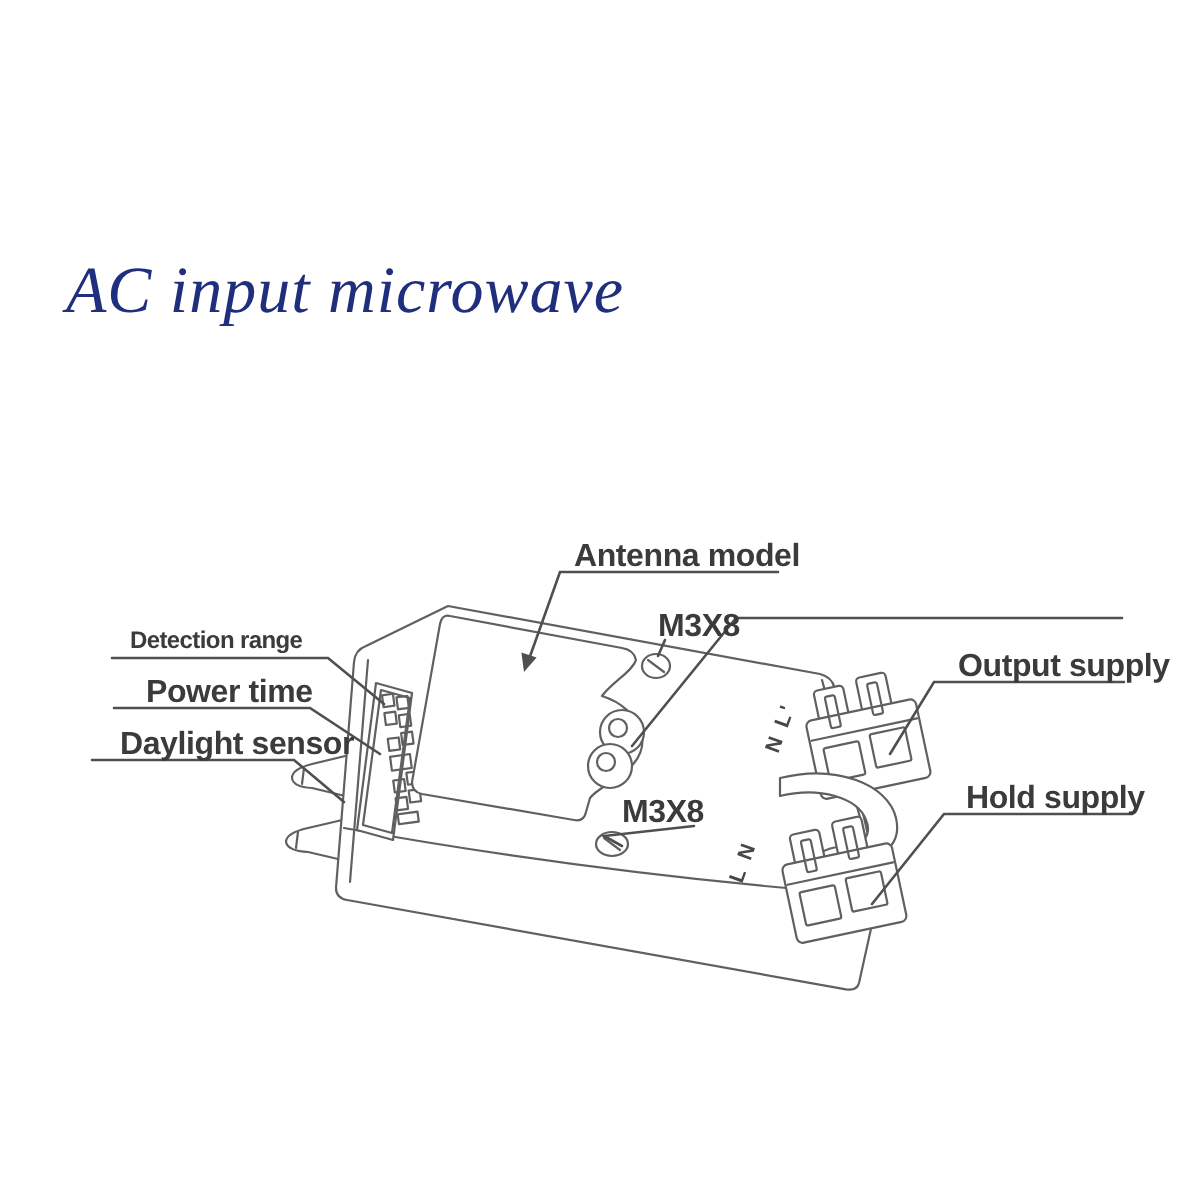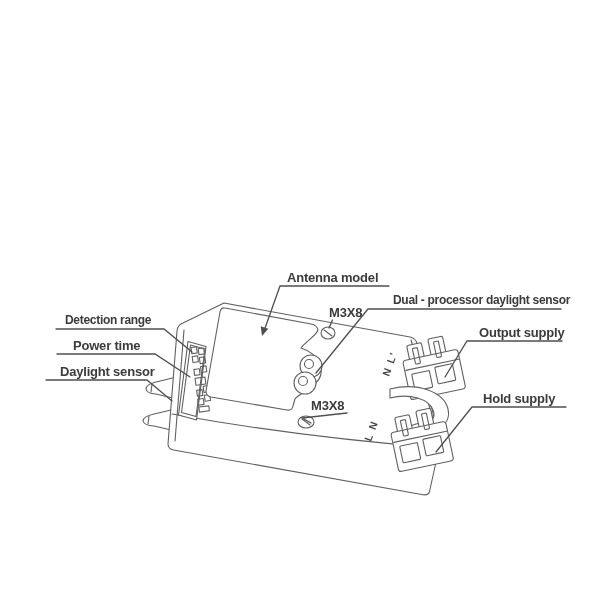--- a/index.html
+++ b/index.html
@@ -1,36 +1,37 @@
 <!DOCTYPE html>
 <html><head>
 <meta charset="utf-8">
 <style>
   html,body{margin:0;padding:0;background:#fff;}
   .canvas{position:relative;width:600px;height:600px;background:#ffffff;overflow:hidden;
           font-family:"Liberation Sans",sans-serif;}
   .title{position:absolute;left:33px;top:128px;
          font-family:"Liberation Serif",serif;font-style:italic;
          color:#1f2f7d;font-size:33px;line-height:36px;letter-spacing:.5px;white-space:nowrap;}
-  .callout{position:absolute;font-size:13px;font-weight:600;color:#3b3b3b;
+  .callout{position:absolute;font-size:16px;font-weight:600;color:#3b3b3b;
            letter-spacing:-.2px;white-space:nowrap;}
   .callout.small{font-size:12px;letter-spacing:-.3px;}
   svg{position:absolute;left:0;top:0;}
   .ln{stroke:#606060;stroke-width:1.1;fill:none;stroke-linejoin:round;stroke-linecap:round;}
   .fw{stroke:#606060;stroke-width:1.1;fill:#ffffff;stroke-linejoin:round;}
   .leader{stroke:#4f4f4f;stroke-width:1.3;fill:none;stroke-linecap:round;}
   .mark{font-family:"Liberation Sans",sans-serif;font-size:10.5px;font-weight:bold;
         fill:#474747;letter-spacing:1.5px;}
 </style>
 </head>
 <body>
 
 <div class="canvas">
 
   <div class="title">
+    <div>AC input microwave</div>
   </div>
 
   <svg width="600" height="600" viewBox="0 0 600 600">
 
     <g>
       <path class="fw" d="M185 375 L156 382 Q146 384.5 146 389 Q146.5 393.5 156 394 L185 401 Z"></path>
       <path class="ln" d="M152 384 L151 392"></path>
     </g>
     <g>
       <path class="fw" d="M184 407 L154 414 Q143 416.5 143 421 Q144 425.5 154 426 L184 433 Z"></path>
@@ -129,21 +130,20 @@
       <path class="leader" d="M566 407 L472 407 L436 452"></path>
       <path class="leader" d="M56 329 L164 329 L192 352"></path>
       <path class="leader" d="M57 354 L155 354 L190 377"></path>
       <path class="leader" d="M46 380 L147 380 L172 401"></path>
       <path class="leader" d="M347 413 L302 418 L311 423"></path>
     </g>
   </svg>
 
   <div class="callout" style="left:287px;top:270px">Antenna model</div>
   <div class="callout" style="left:329px;top:305px">M3X8</div>
-  <div class="callout small" style="left:393px;top:293px">Dual - processor daylight sensor</div>
   <div class="callout" style="left:479px;top:325px">Output supply</div>
   <div class="callout" style="left:483px;top:391px">Hold supply</div>
   <div class="callout small" style="left:65px;top:313px">Detection range</div>
   <div class="callout" style="left:73px;top:338px">Power time</div>
   <div class="callout" style="left:60px;top:364px">Daylight sensor</div>
   <div class="callout" style="left:311px;top:398px">M3X8</div>
 
 </div>
 
 </body></html>

